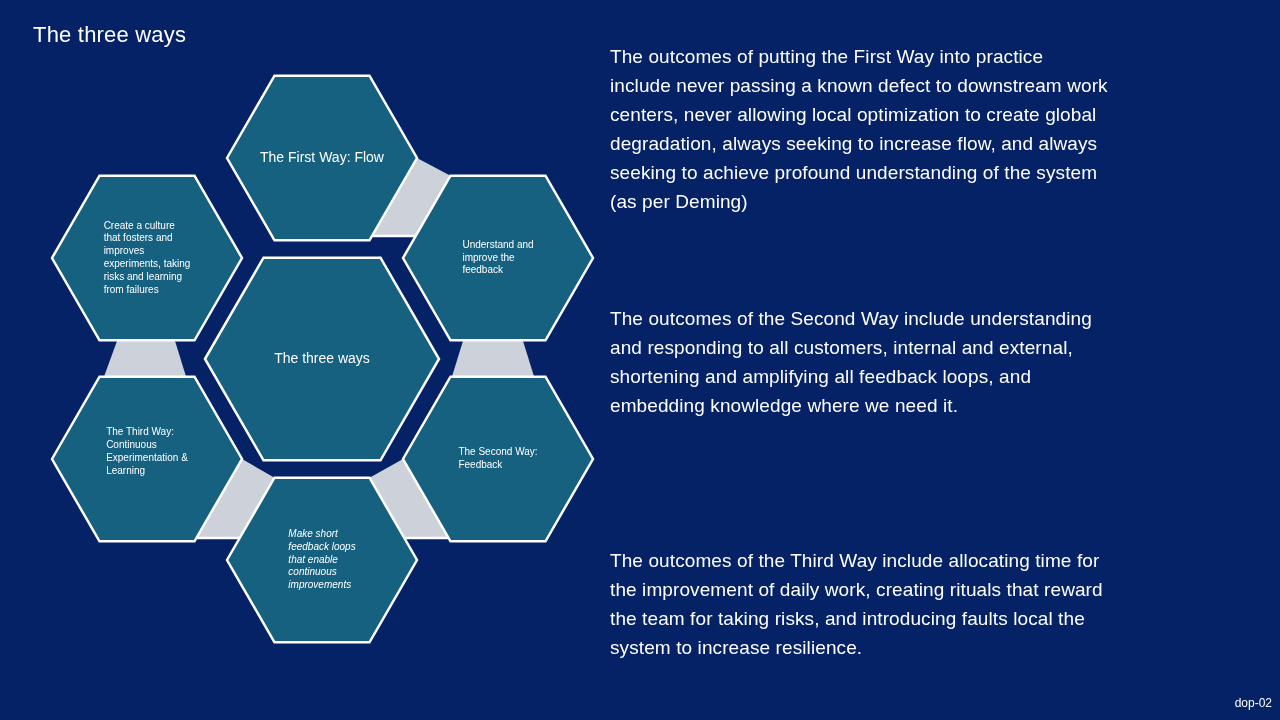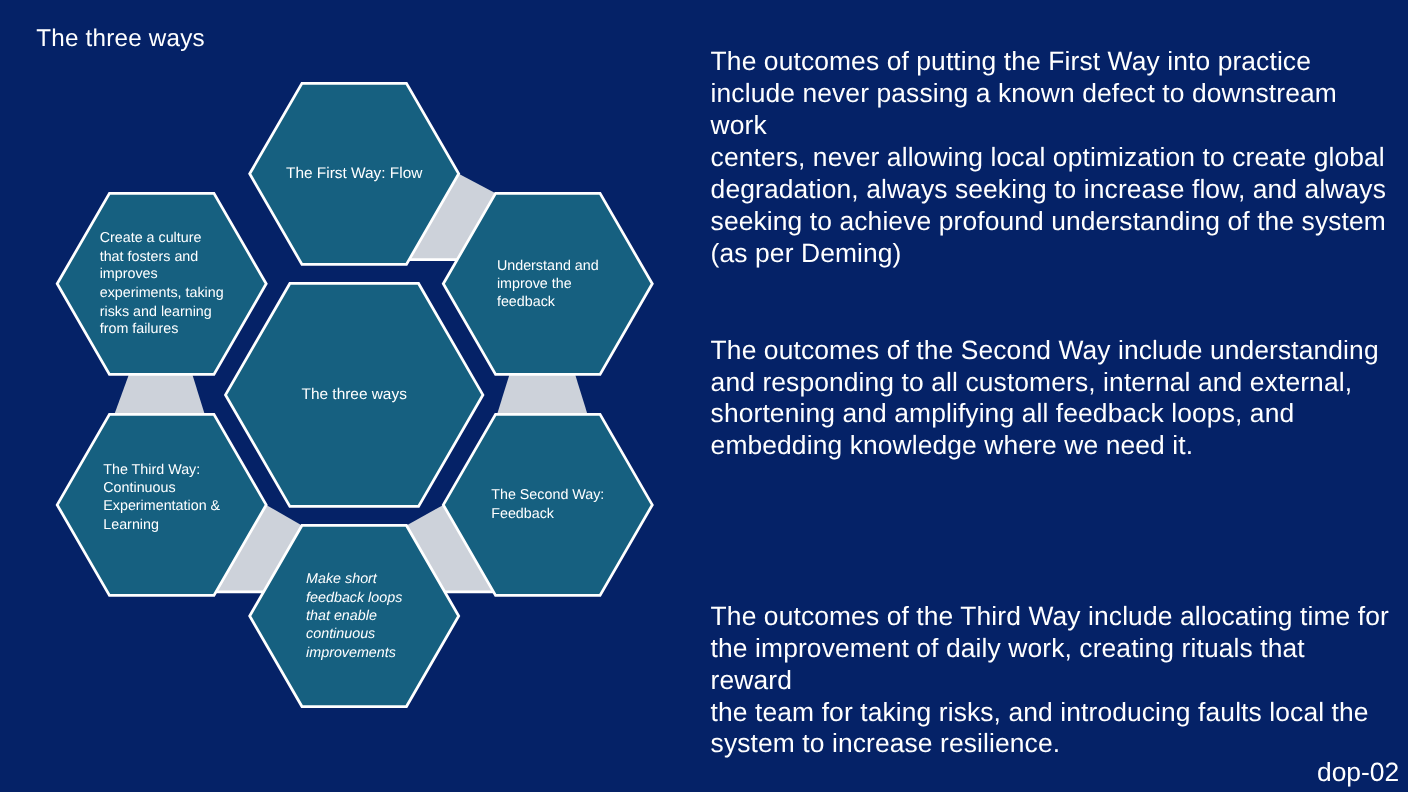--- a/index.html
+++ b/index.html
@@ -13,40 +13,40 @@
     position:absolute;left:33px;top:21px;
     font-size:22px;line-height:28px;color:var(--text,#fff);
     letter-spacing:.2px;
   }
   .diagram-svg{position:absolute;left:0;top:0;}
   .hex-label{
     position:absolute;display:flex;align-items:center;justify-content:center;
     color:var(--text,#fff);white-space:pre-line;
     line-height:1.28;pointer-events:none;
   }
-  .hex-label.small{font-size:13px;}
+  .hex-label.small{font-size:10px;}
   .hex-label.big{font-size:14px;}
   .lbl-top   {left:242px;top:108px;width:160px;height:100px;}
   .lbl-ul    {left:72px; top:198px;width:150px;height:120px;}
   .lbl-ur    {left:428px;top:203px;width:140px;height:110px;}
   .lbl-center{left:242px;top:309px;width:160px;height:100px;}
   .lbl-ll    {left:72px; top:392px;width:150px;height:120px;}
   .lbl-lr    {left:428px;top:404px;width:140px;height:110px;}
   .lbl-b     {left:247px;top:500px;width:150px;height:120px;font-style:italic;}
   .outcome{
-    position:absolute;left:646px;width:620px;
-    font-size:24px;line-height:29px;color:var(--text,#fff);
+    position:absolute;left:610px;width:620px;
+    font-size:19px;line-height:29px;color:var(--text,#fff);
     white-space:pre-line;letter-spacing:.1px;
   }
   .outcome.p1{top:42px;}
   .outcome.p2{top:304px;}
   .outcome.p3{top:546px;}
   .slide-id{
     position:absolute;right:8px;top:691px;
-    font-size:24px;line-height:24px;color:var(--text,#fff);
+    font-size:12px;line-height:24px;color:var(--text,#fff);
   }
 </style>
 </head>
 <body style="--background: #052267; --hexagon: #166080; --hexagon_border: #FFFFFF; --connector: #CDD2DA; --text: #FFFFFF;">
 
 <div class="slide-title">The three ways</div>
 
 <svg class="diagram-svg" width="660" height="720" viewBox="0 0 660 720">
 
   <polygon points="417,158 450.5,175.7 415.7,236 372,236" style="fill:var(--connector)"></polygon>

